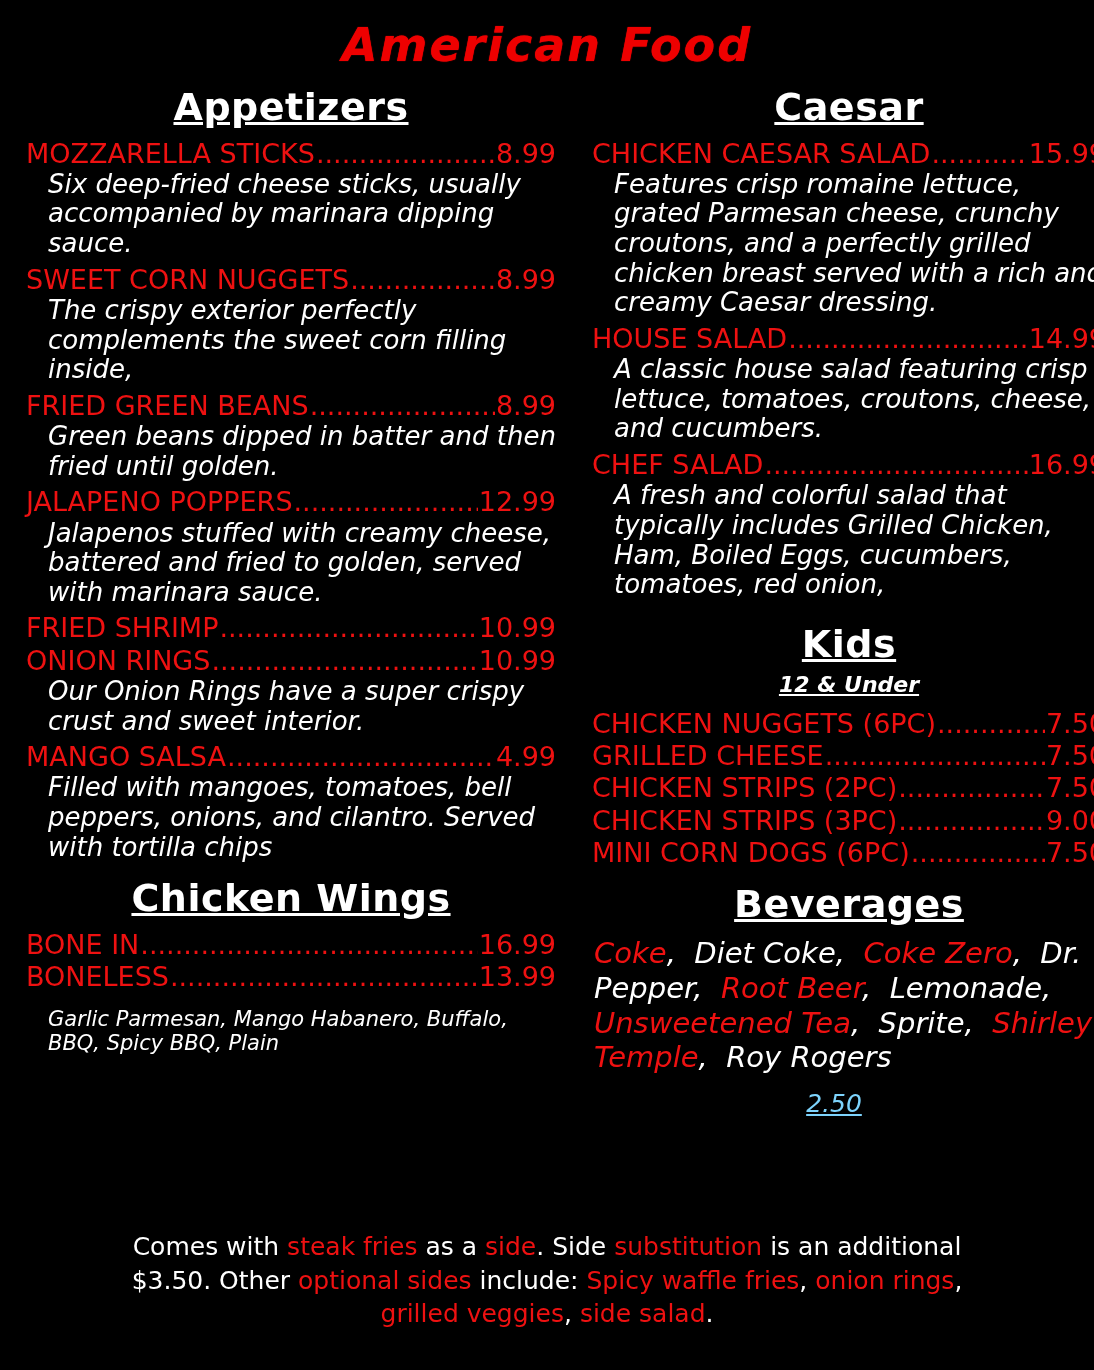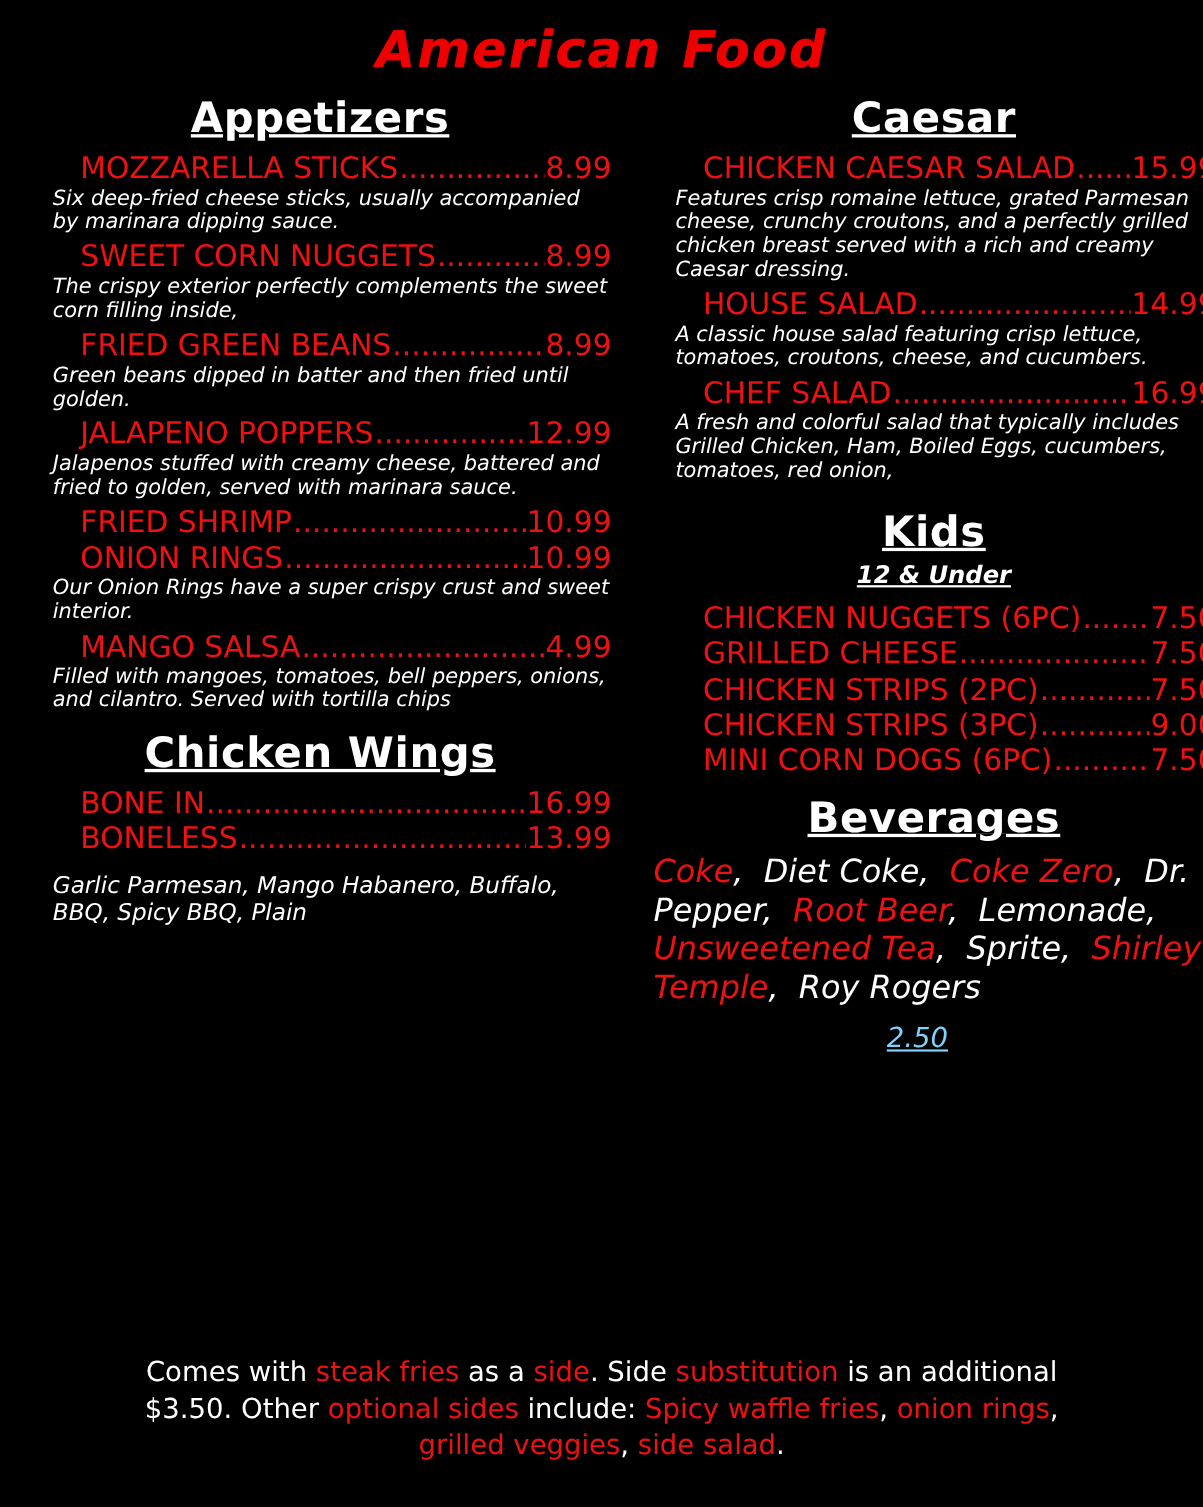--- a/index.html
+++ b/index.html
@@ -73,35 +73,35 @@
   .item-line {
     color: #ee1111;
     font-size: 27px;
     font-family: "DejaVu Sans", sans-serif;
     letter-spacing: 0px;
     line-height: 1.12;
     white-space: nowrap;
     display: flex;
     align-items: baseline;
   }
-  .item-name { flex: 0 0 auto; margin-left: 47px; }
+  .item-name { flex: 0 0 auto; }
   .dots {
     flex: 1 1 auto;
     overflow: hidden;
     white-space: nowrap;
     font-size: 27px;
     letter-spacing: 0px;
     margin: 0 1px;
   }
   .price { flex: 0 0 auto; }
 
   .desc {
     color: #ffffff;
     font-style: italic;
-    font-size: 19px;
+    font-size: 26px;
     line-height: 1.14;
     margin: 1px 0 6px 22px;
     font-family: "DejaVu Sans", sans-serif;
   }
 
   .wings-block { margin-top: 6px; }
   .wings-note {
     color: #ffffff;
     font-style: italic;
     font-size: 21px;

